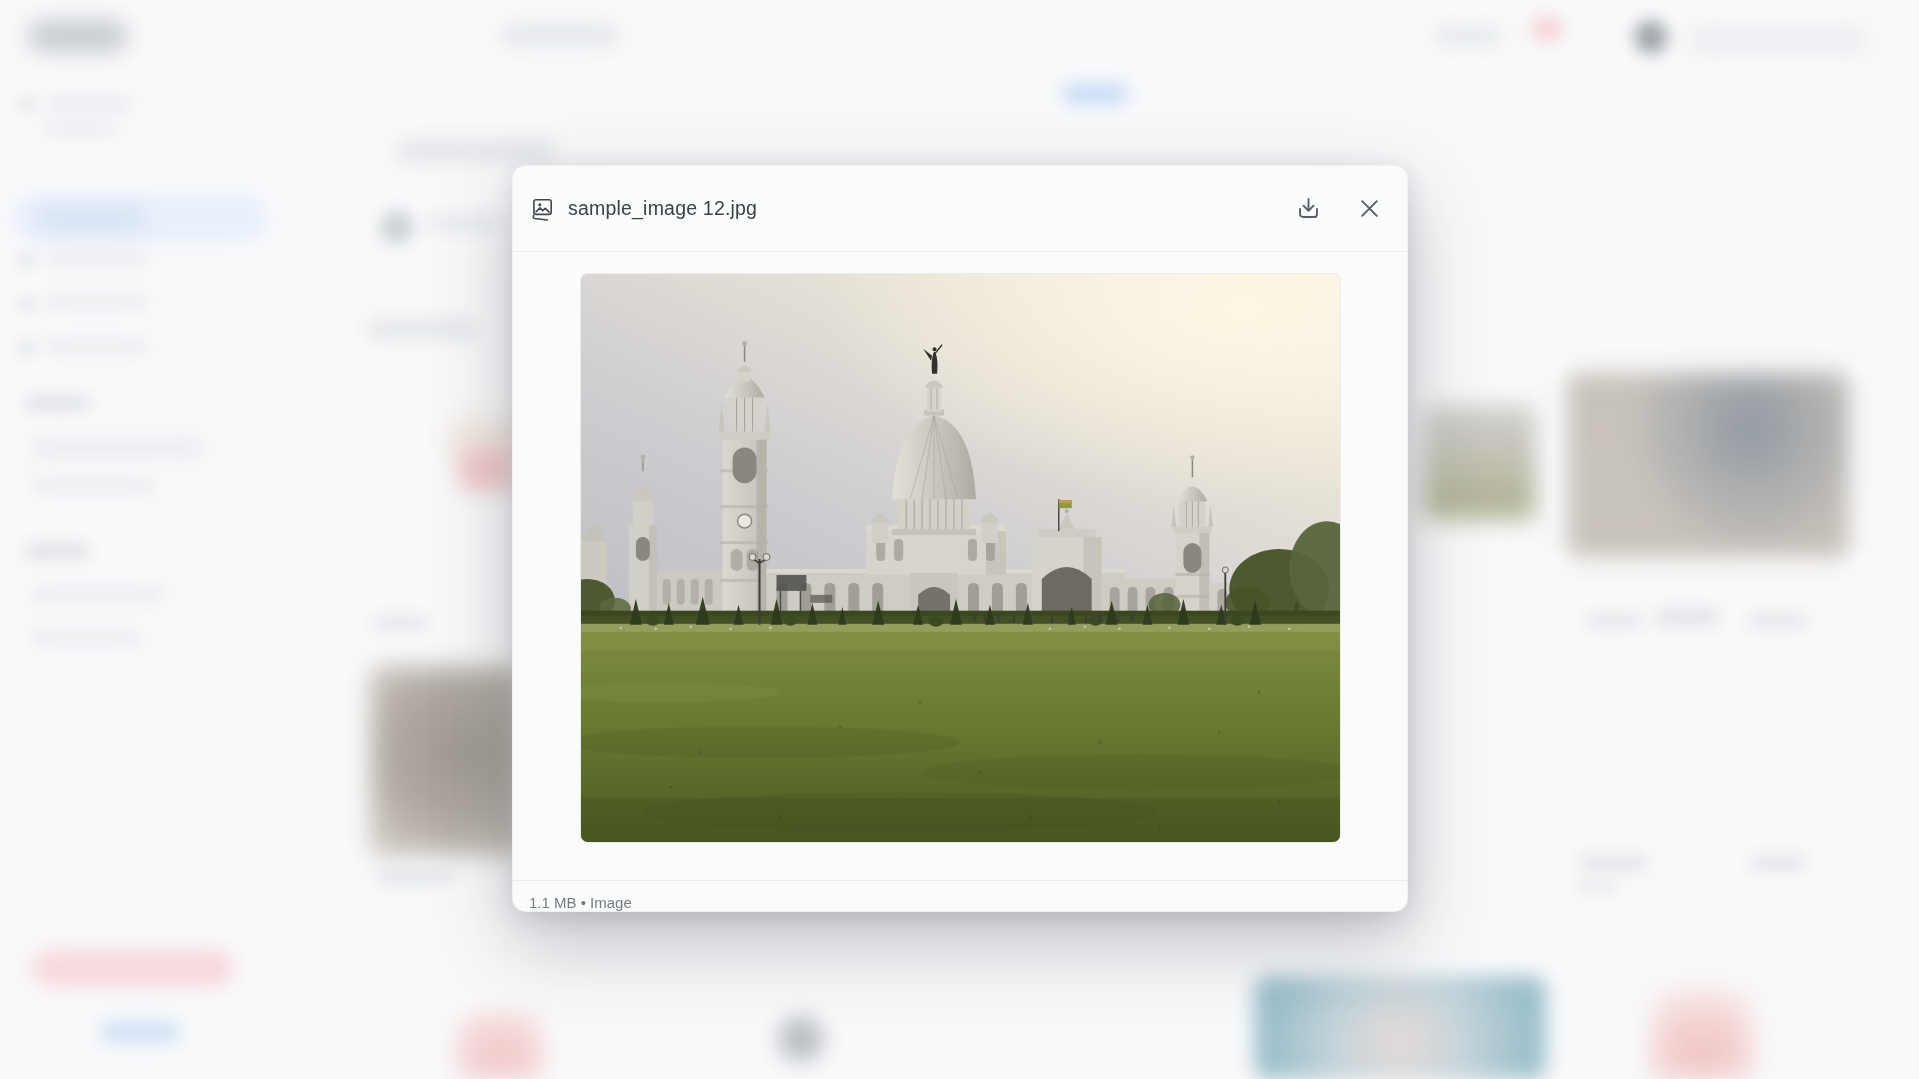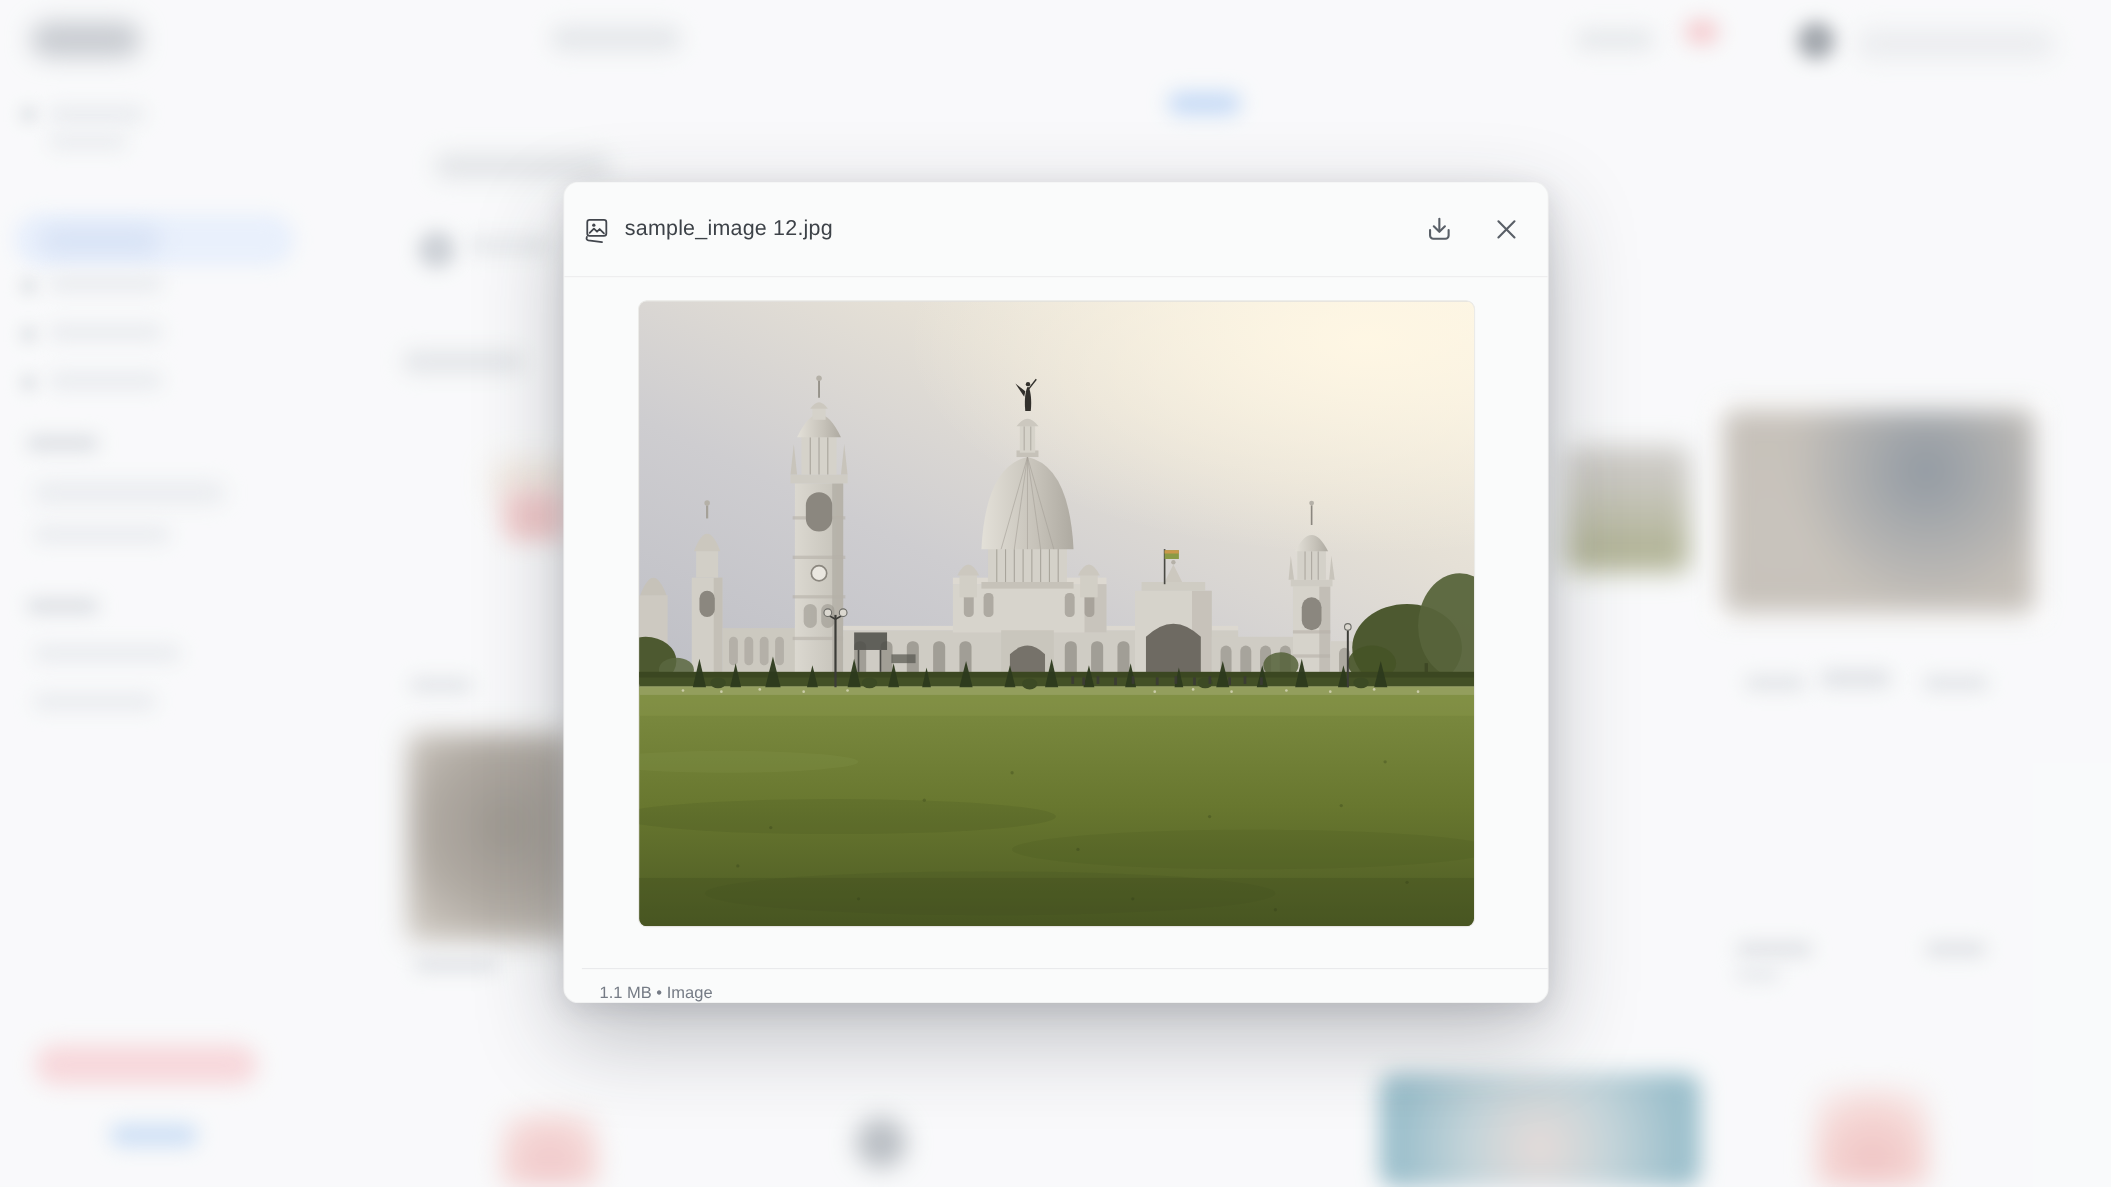--- a/index.html
+++ b/index.html
@@ -32,21 +32,21 @@
     background:none;border:none;padding:6px;margin:0;cursor:pointer;color:#595f67;
     display:inline-flex;align-items:center;justify-content:center;border-radius:8px;
   }
   .m-body{flex:1 1 auto;padding:21px 67px 0 67px;box-sizing:border-box;}
   .photo{
     margin:0;width:761px;height:570px;border-radius:8px;overflow:hidden;
     border:1px solid #ebebe8;box-sizing:border-box;background:#d8d6d4;
   }
   .photo svg{display:block;width:100%;height:100%;}
   .m-foot{
-    margin:20px 0 0 16px;border-top:1px solid #e9eaec;
+    margin:20px 0 0 0;border-top:1px solid #e9eaec;
     padding:13px 16px 0 16px;flex:0 0 auto;
     font-size:15px;color:#757b85;
   }
 </style>
 </head>
 <body>
 
 <div class="bg">
 
   <div class="b" style="left:28px;top:20px;width:100px;height:32px;background:#aeb3bb;filter:blur(11px);border-radius:16px;"></div>

